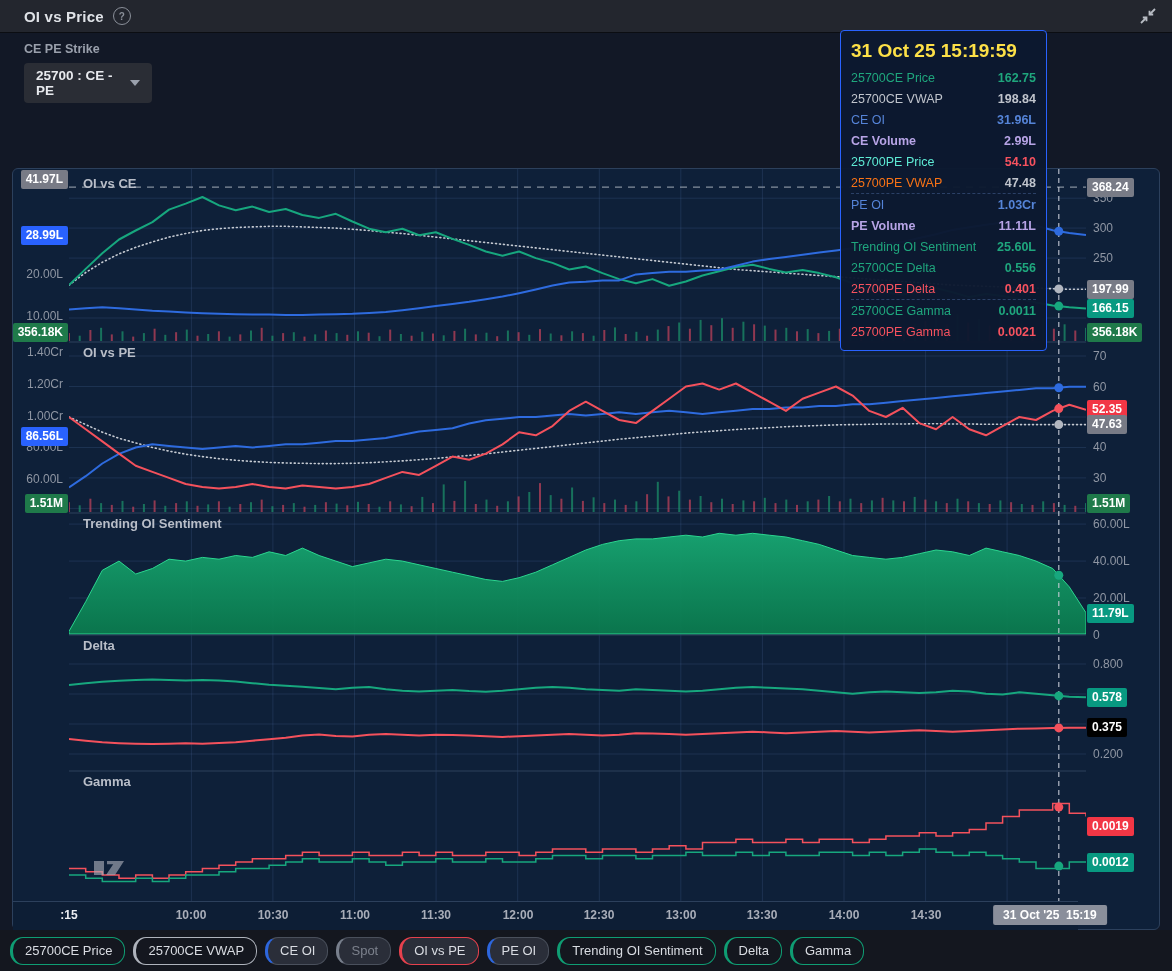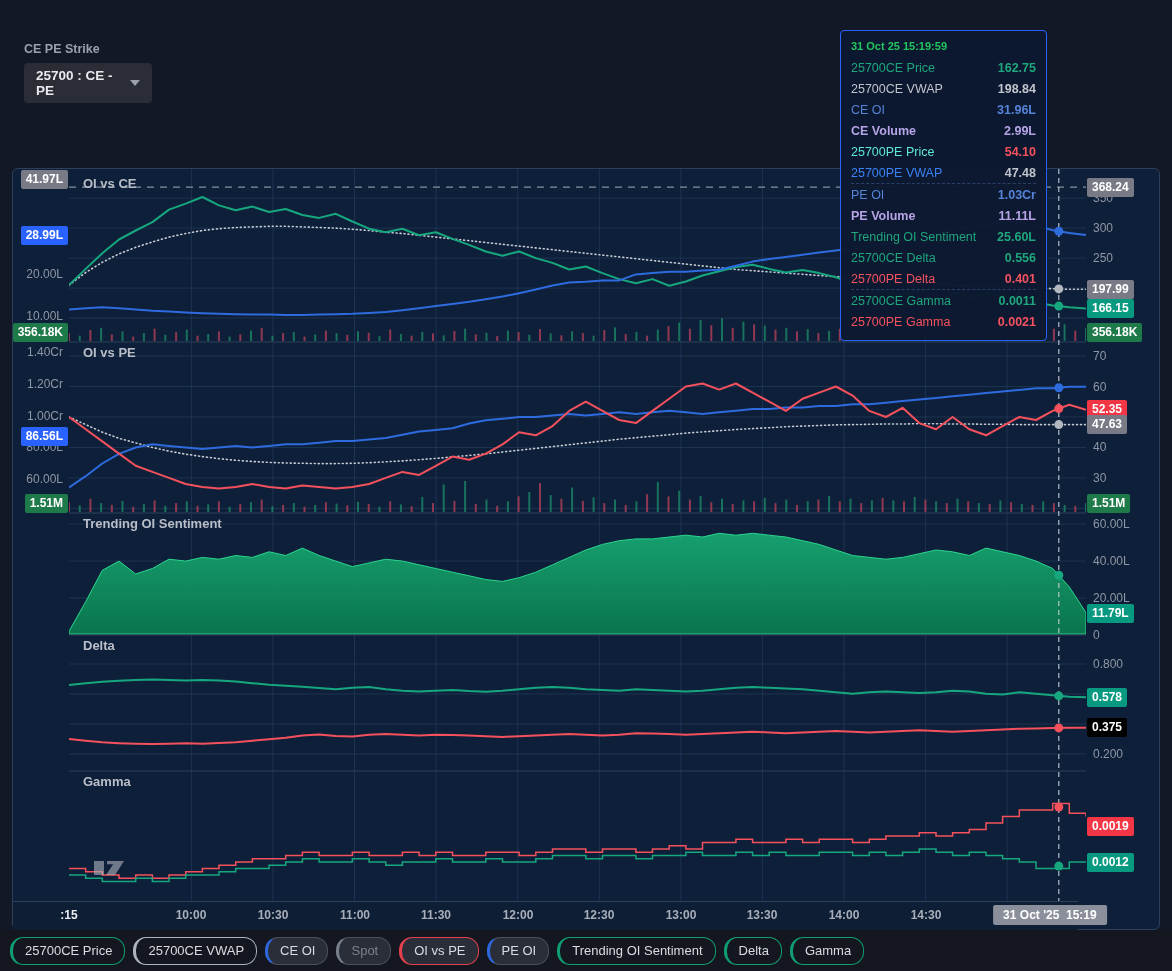--- a/index.html
+++ b/index.html
@@ -39,38 +39,50 @@
   .ptitle{position:absolute;font-size:13px;font-weight:bold;color:#b9bec8;left:14px;z-index:3;}
   .xaxis{position:absolute;left:0;top:732px;width:1065px;height:29px;background:#0d1e35;border-top:1px solid #2c405c;}
   .xtick{position:absolute;top:6px;transform:translateX(-50%);font-size:12px;font-weight:bold;color:#a9aeb9;}
   .xtick.strong{color:#eceef2;}
   .xbadge{position:absolute;top:3px;transform:translateX(-58%);background:#8a8f9b;color:#fff;font-size:12px;
     font-weight:bold;border-radius:2px;padding:3px 10px;white-space:pre;}
   .wm{position:absolute;left:24px;bottom:18px;opacity:.75;z-index:2;}
   
   .tooltip{position:absolute;left:840px;top:30px;width:207px;background:rgba(12,25,48,.97);
     border:1px solid #2962ff;border-radius:4px;padding:7px 10px 8px;box-sizing:border-box;z-index:9;}
-  .tt-head{font-size:11px;font-weight:bold;color:#22c55e;padding:2px 0 5px;}
+  .tt-head{font-size:19px;font-weight:bold;color:#fde047;padding:2px 0 5px;}
   .tt-row{display:flex;justify-content:space-between;align-items:center;height:21px;font-size:12.5px;}
   .tt-row .v{font-weight:bold;}
   .tt-row.sep{border-bottom:1px dashed #2b4066;}
   
   .legend{position:absolute;left:0;bottom:0;width:100%;height:41px;background:#14171f;
     display:flex;align-items:center;gap:8px;padding-left:10px;box-sizing:border-box;}
   .pill{height:26px;border-radius:13px;display:flex;align-items:center;padding:0 12px;
     font-size:13px;color:#d9dce2;background:transparent;border:1px solid;cursor:pointer;white-space:nowrap;
     border-left-width:3px;}
   .pill.filled{background:#2a2e39;}
   .pill.dim{color:#7c818c;}
 </style>
 </head>
 <body>
 
 <div class="app">
 
+  <div class="hdr">
+    <span class="hdr-title">OI vs Price</span>
+    <span class="help">?</span>
+    <span class="collapse">
+      <svg viewBox="0 0 20 20" width="20" height="20" fill="none" stroke="#b8bcc4" stroke-width="1.8">
+        <path d="M17 3 L11.5 8.5"></path>
+          <path d="M11.5 4.8 L11.5 8.5 L15.2 8.5"></path>
+        <path d="M3 17 L8.5 11.5"></path>
+          <path d="M8.5 15.2 L8.5 11.5 L4.8 11.5"></path>
+      </svg>
+    </span>
+  </div>
 
   <div class="strike-label">CE PE Strike</div>
   <div class="dropdown">
     <span class="val">25700 : CE - PE</span>
     <span class="caret"></span>
   </div>
 
 
   <div class="chart">
     <div class="axis axis-left" id="axisL">
@@ -412,21 +424,21 @@
       </div>
       <div class="tt-row">
         <div class="l" style="color: rgb(183, 164, 230); font-weight: bold;">CE Volume</div>
         <div class="v" style="color: rgb(183, 164, 230);">2.99L</div>
       </div>
       <div class="tt-row">
         <div class="l" style="color: #5eead4;">25700PE Price</div>
         <div class="v" style="color: rgb(247, 82, 95);">54.10</div>
       </div>
       <div class="tt-row sep">
-        <div class="l" style="color: #3b82f6;">25700PE VWAP</div>
+        <div class="l" style="color: #f97316;">25700PE VWAP</div>
         <div class="v" style="color: rgb(192, 196, 204);">47.48</div>
       </div>
       <div class="tt-row">
         <div class="l" style="color: rgb(85, 132, 216);">PE OI</div>
         <div class="v" style="color: rgb(85, 132, 216);">1.03Cr</div>
       </div>
       <div class="tt-row">
         <div class="l" style="color: rgb(183, 164, 230); font-weight: bold;">PE Volume</div>
         <div class="v" style="color: rgb(183, 164, 230);">11.11L</div>
       </div>

